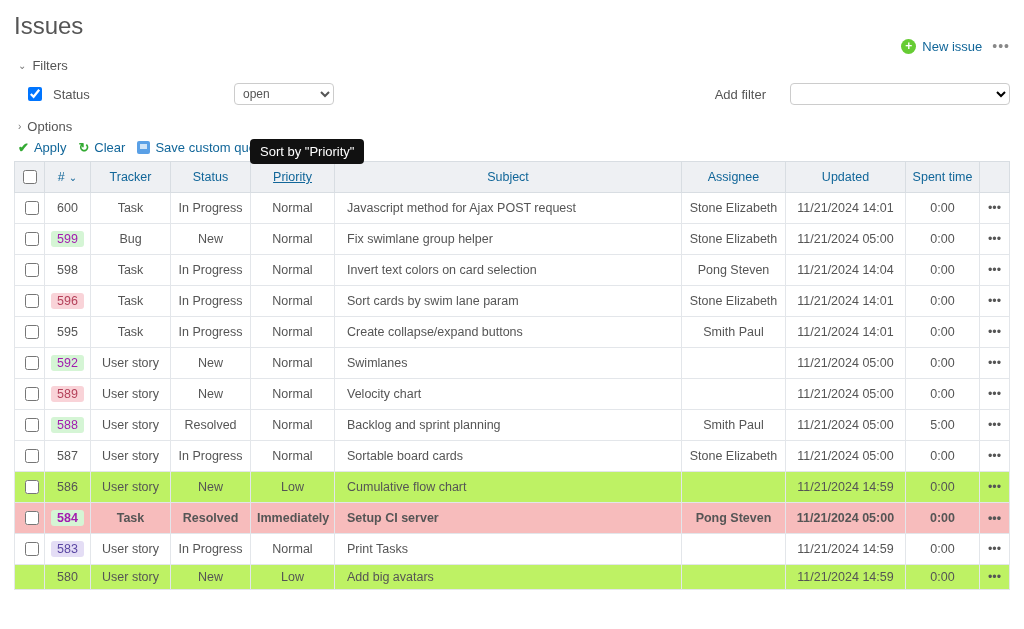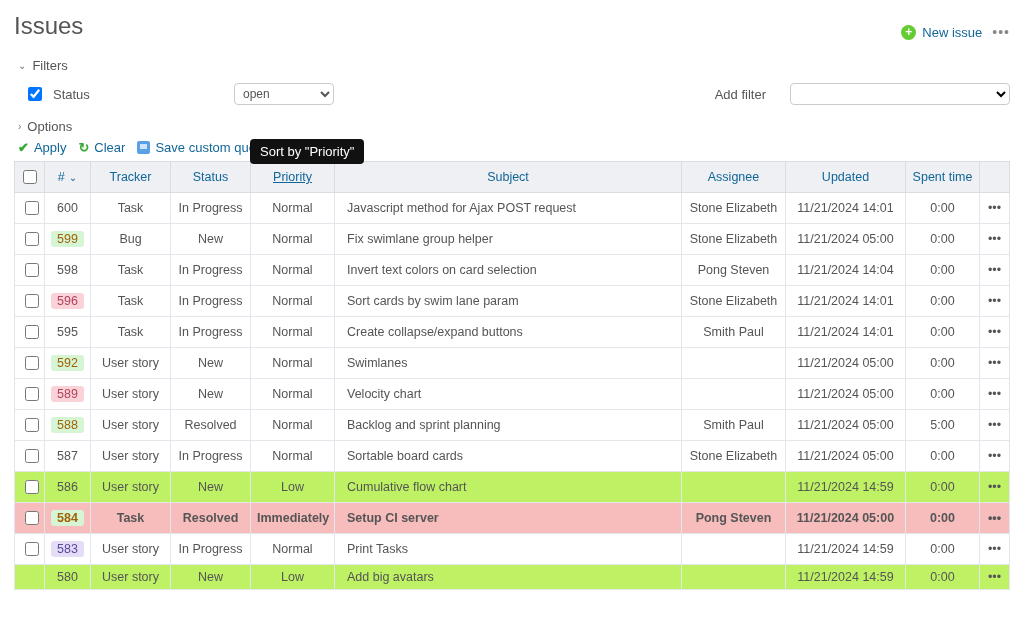--- a/index.html
+++ b/index.html
@@ -1,18 +1,18 @@
 <!DOCTYPE html>
 <html><head>
 <meta charset="utf-8">
 <style>
   * { box-sizing: border-box; }
   html, body { margin:0; padding:0; font-family: -apple-system, BlinkMacSystemFont, "Segoe UI", Arial, sans-serif; font-size:13px; color:#555; background:#fff;}
   .page { width:1024px; margin:0 auto; padding:8px 14px; }
-  .header-row { display:flex; justify-content:space-between; align-items:center;gap:40px; }
+  .header-row { display:flex; justify-content:space-between; align-items:flex-end;gap:40px; }
   h1 { font-size:24px; font-weight:400; color:#555; margin:4px 0 14px 0;}
   .top-right { display:flex; align-items:center; gap:10px; padding-top:2px;}
   .new-issue { color:#169; display:flex; align-items:center; gap:6px; }
   .plus-circle { width:15px; height:15px; border-radius:50%; background:#6c3; display:flex; align-items:center; justify-content:center; color:#fff; font-size:12px; font-weight:bold; line-height:1;}
   .ellipsis-icon { color:#888; font-size:14px; letter-spacing:1px; }
   .section-label { display:flex; align-items:center; gap:6px; color:#555; font-size:13px; margin:4px 0 6px 4px;}
   .chevron { font-size:10px; color:#777; }
   .filters-body { padding:4px 0 10px 10px; }
   .filter-line { display:flex; align-items:center; }
   .status-block { display:flex; align-items:center; gap:8px; width:210px; }
@@ -28,21 +28,21 @@
   table.issues thead th { background:#eef0f3; border:1px solid #d8dde2; padding:5px 4px; color:#169; font-weight:400; text-align:center; font-size:12.5px;}
   .th-inner { display:inline-flex; align-items:center; gap:4px; cursor:pointer;}
   .underline { text-decoration: underline; }
   table.issues tbody td { border:1px solid #e3e6ea; padding:5px 6px; text-align:center; color:#555; }
   table.issues tbody td.subject { text-align:left; padding-left:12px;margin-top:18px; }
   .id-pill { display:inline-block; min-width:30px; padding:1px 6px; border-radius:3px; }
   tr .row-actions { color:#888; cursor:pointer; }
   tr.low td { background:#bef264; color:#1d4e89;}
   tr.immediate td { background:#f7bcbc; color:#b00000; font-weight:600;}
   
-  .tint-green  { background:#d5f5d5; color:#a16207;}
+  .tint-green  { background:#d5f5d5; color:#a21caf;}
   .tint-pink   { background:#f9d3d8; color:#b4415a;}
   .tint-purple { background:#e4ddf5; color:#5b47a3;}
   
   col.cb{width:30px}col.id{width:46px}col.tracker{width:80px}col.status{width:80px}col.priority{width:84px}col.subject{width:auto}col.assignee{width:104px}col.updated{width:120px}col.spent{width:74px}col.act{width:30px}
   .check-icon{color:#3a3;font-weight:bold}
   .reload-icon{color:#3a3;font-weight:bold}
   .disk-icon{width:13px;height:13px;background:#5aa0e6;border-radius:2px;display:inline-block;position:relative}
   .disk-icon::after{content:"";position:absolute;left:3px;top:3px;width:7px;height:5px;background:#cfe4f8;}
   .sort-chevron{color:#169;font-size:10px}
 </style>

